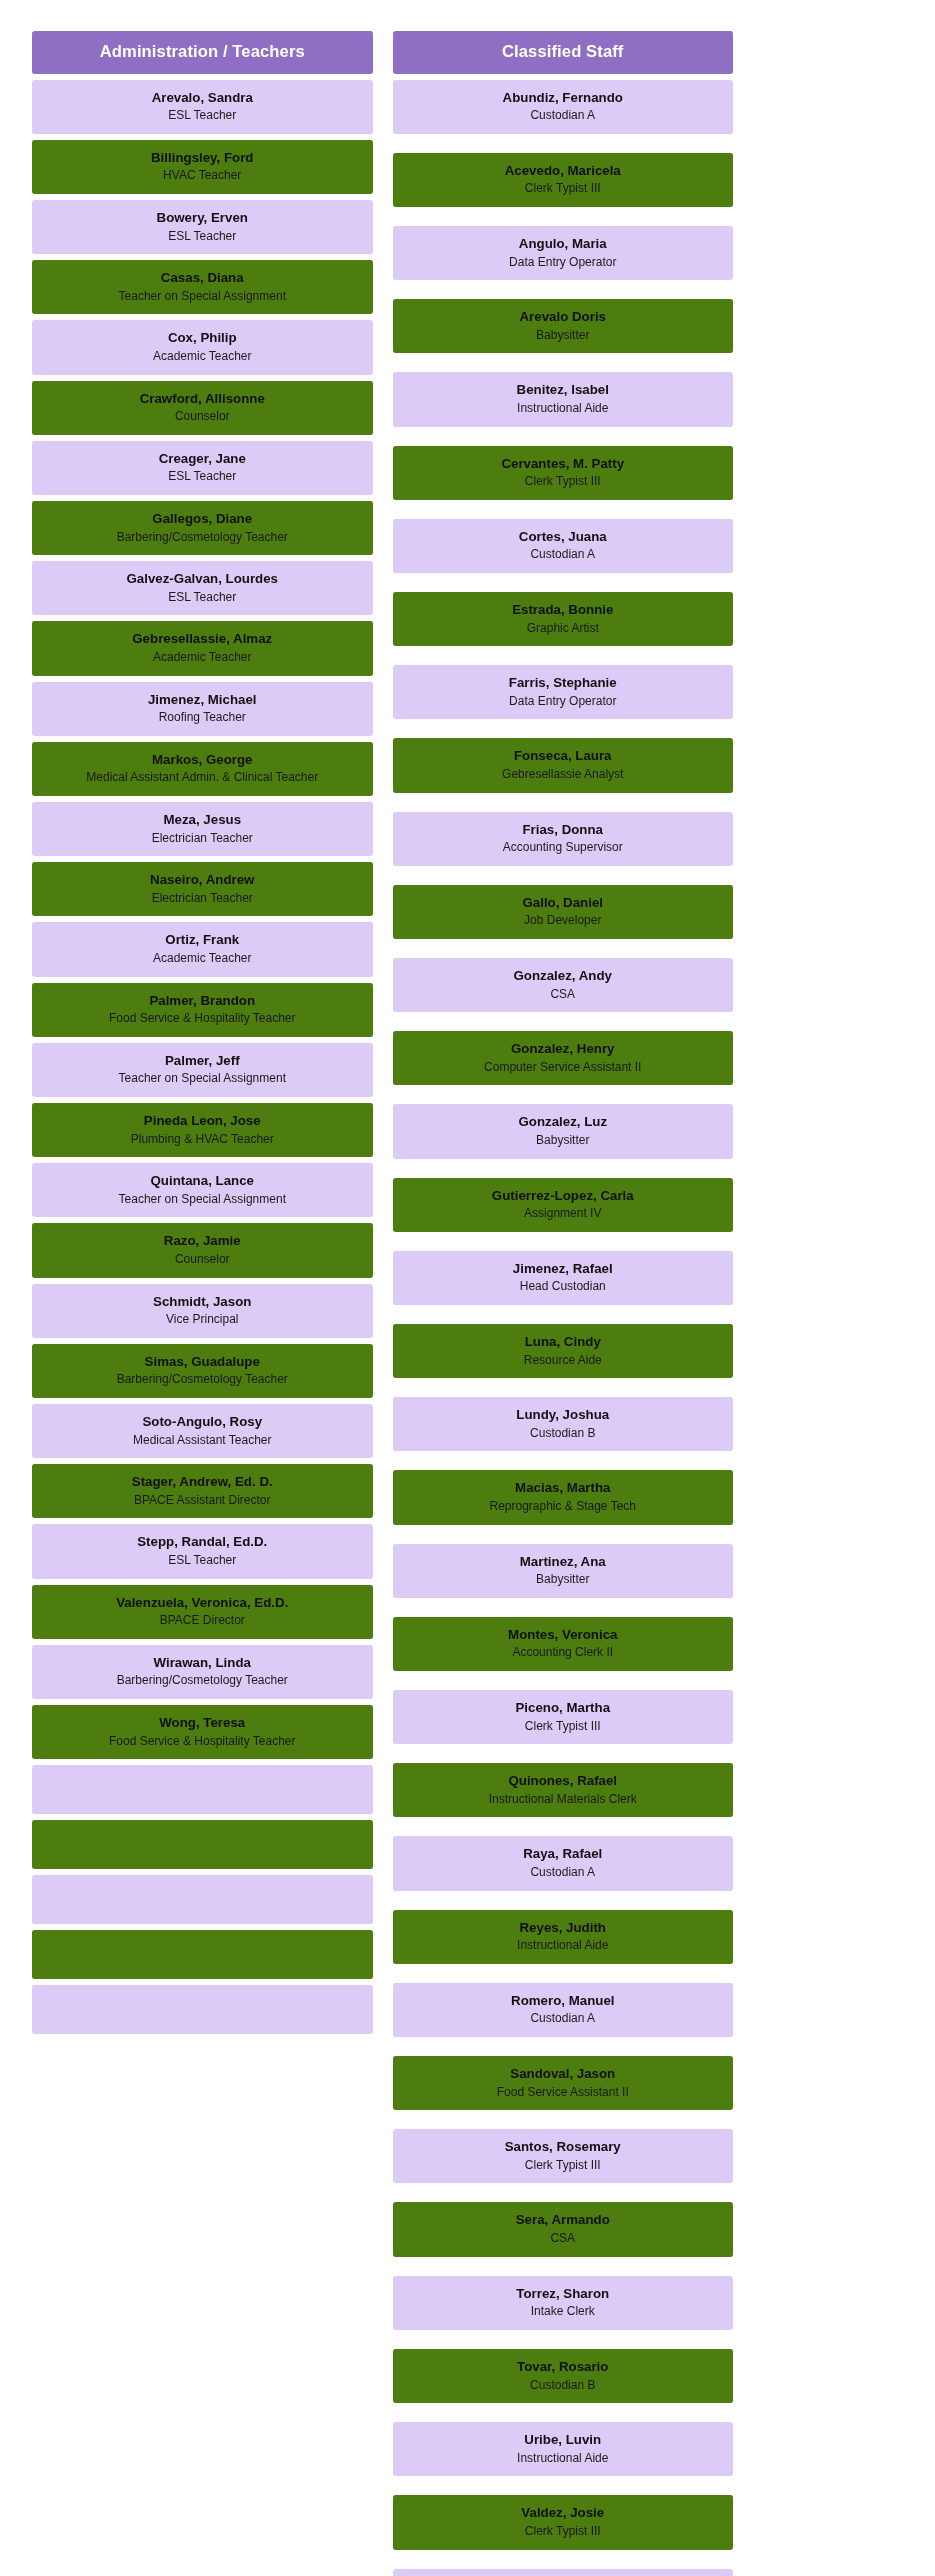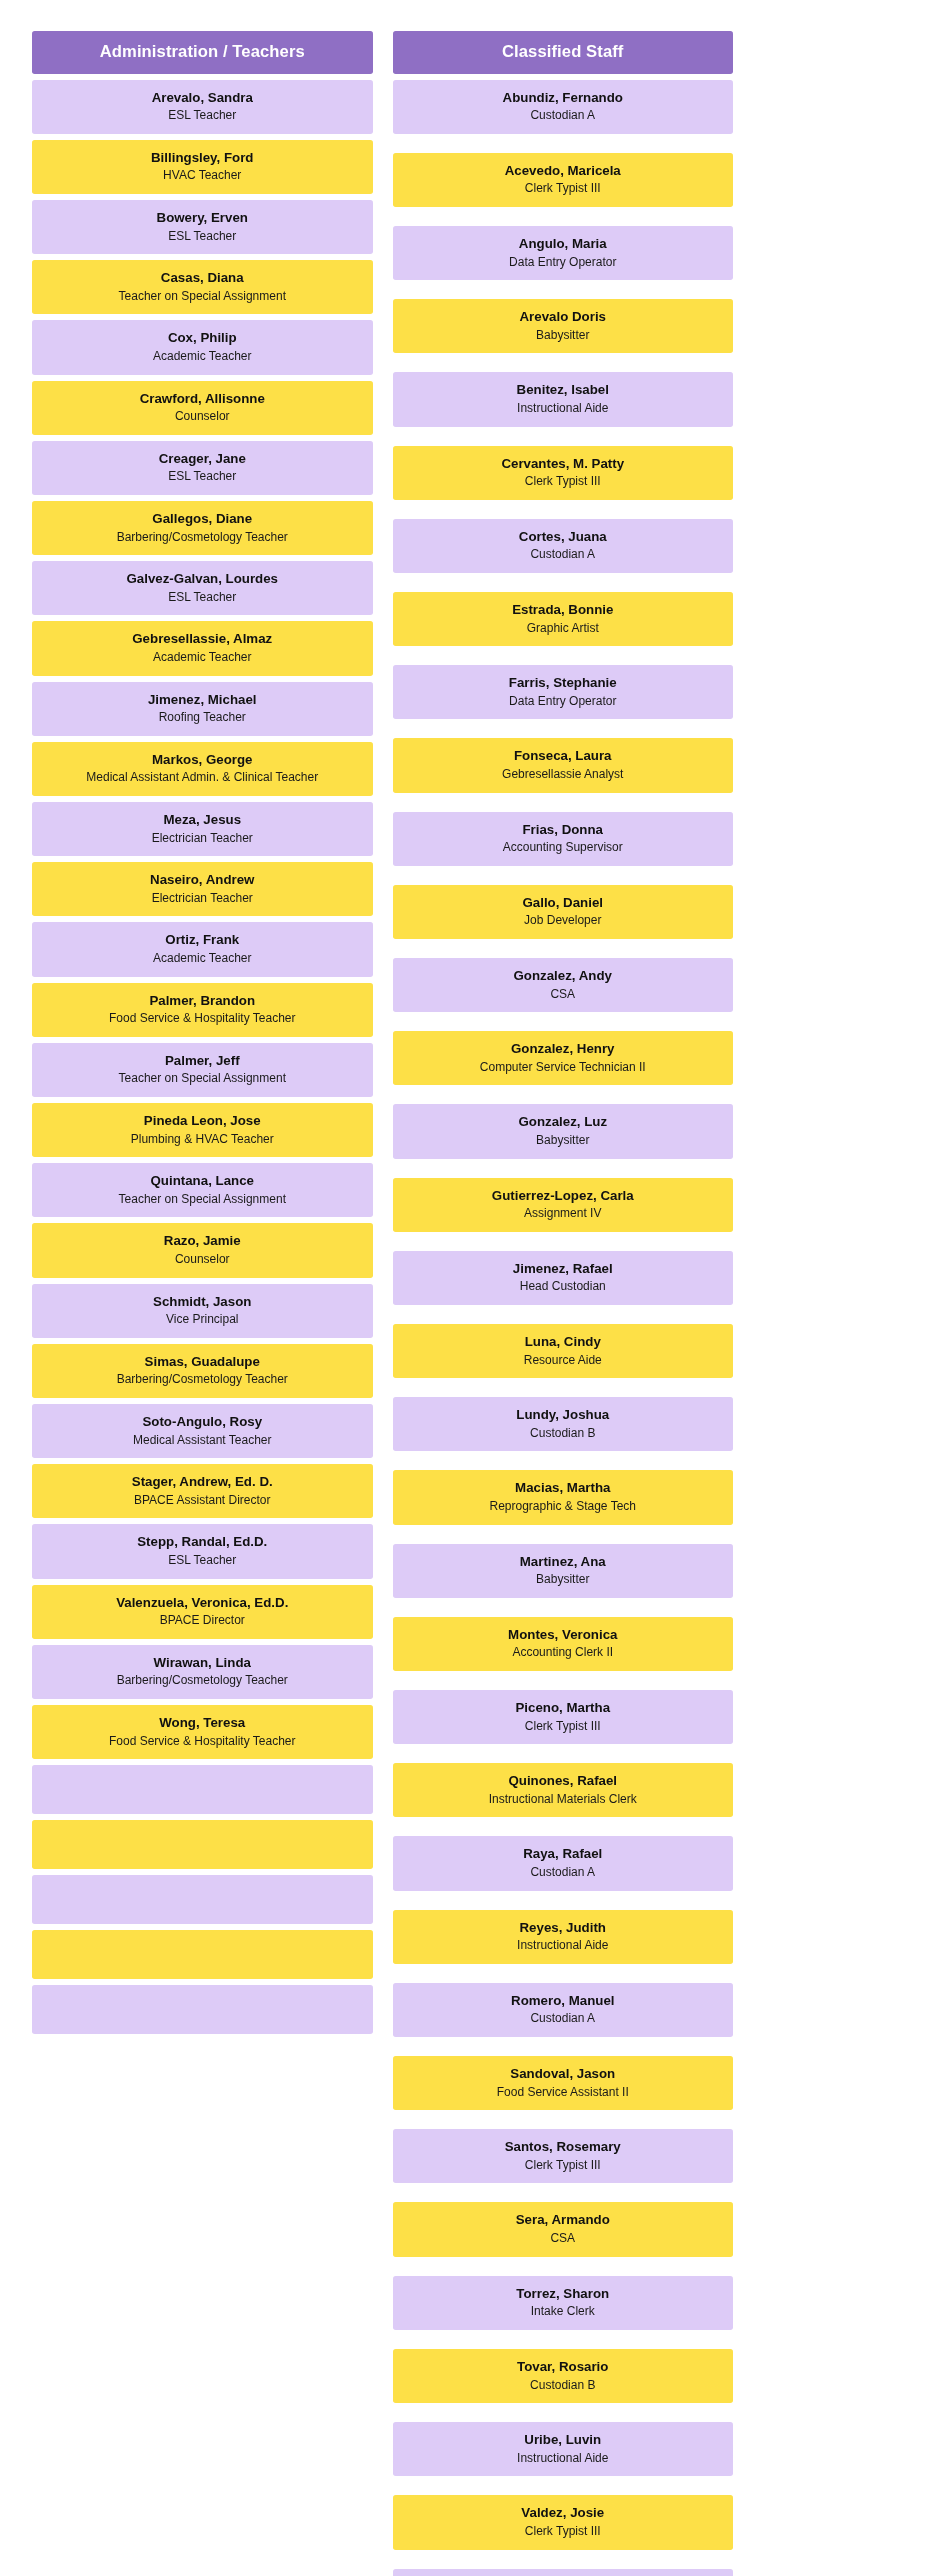--- a/index.html
+++ b/index.html
@@ -41,21 +41,21 @@
     border-radius: 2.7px;
     padding: 10px 6.7px 10px 6.7px;
     text-align: center;
     min-height: 29px;
     box-sizing: border-box;
   }
   .staff-row.shade-a {
     background: #ddcbf7;
   }
   .staff-row.shade-b {
-    background: #fde047;
+    background: #4d7c0f;
   }
   .staff-name {
     font-size: 13.3px;
     font-weight: bold;
     color: #111111;
     line-height: 1.25;
   }
   .staff-title {
     font-size: 12px;
     font-weight: normal;
@@ -264,21 +264,21 @@
         <div class="staff-row shade-b">
           <div class="staff-name">Gallo, Daniel</div>
           <div class="staff-title">Job Developer</div>
         </div>
         <div class="staff-row shade-a">
           <div class="staff-name">Gonzalez, Andy</div>
           <div class="staff-title">CSA</div>
         </div>
         <div class="staff-row shade-b">
           <div class="staff-name">Gonzalez, Henry</div>
-          <div class="staff-title">Computer Service Technician II</div>
+          <div class="staff-title">Computer Service Assistant II</div>
         </div>
         <div class="staff-row shade-a">
           <div class="staff-name">Gonzalez, Luz</div>
           <div class="staff-title">Babysitter</div>
         </div>
         <div class="staff-row shade-b">
           <div class="staff-name">Gutierrez-Lopez, Carla</div>
           <div class="staff-title">Assignment IV</div>
         </div>
         <div class="staff-row shade-a">

